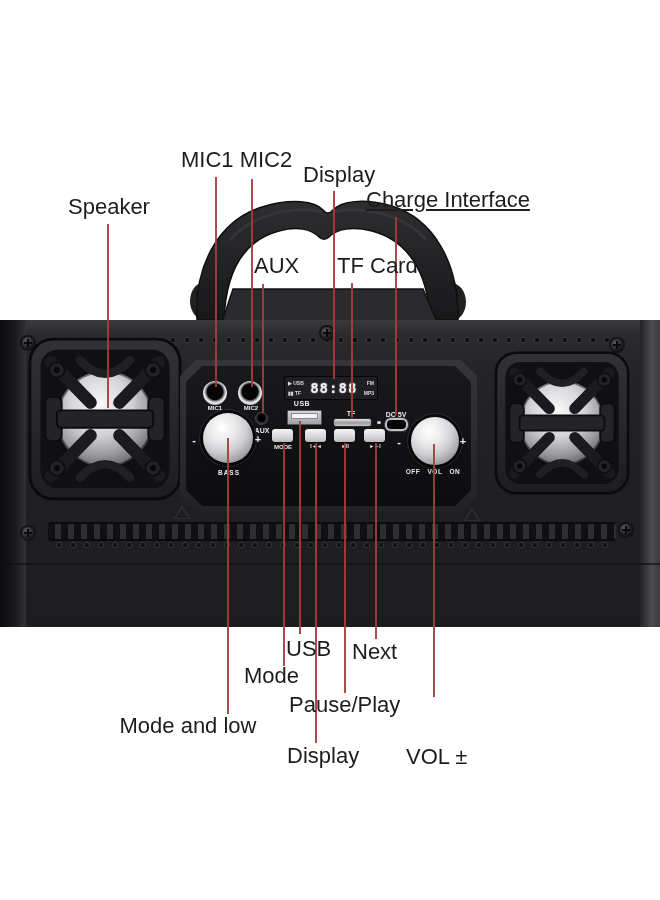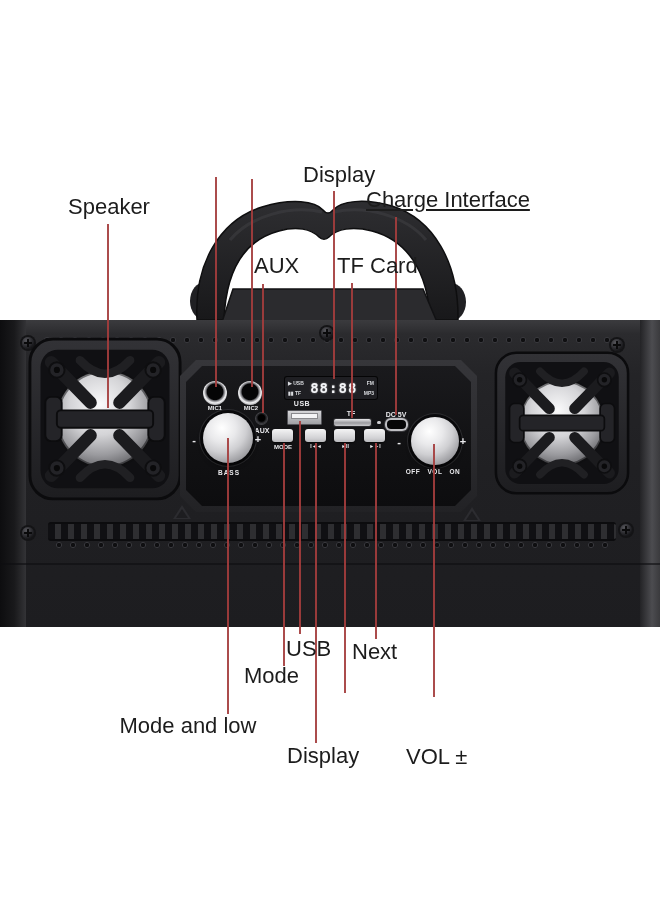--- a/index.html
+++ b/index.html
@@ -230,26 +230,28 @@
   <div class="cl" style="left:351px;top:283px;height:135px;"></div>
   <div class="cl" style="left:227px;top:438px;height:276px;"></div>
   <div class="cl" style="left:283px;top:443px;height:223px;"></div>
   <div class="cl" style="left:299px;top:421px;height:213px;"></div>
   <div class="cl" style="left:315px;top:443px;height:300px;"></div>
   <div class="cl" style="left:344px;top:443px;height:250px;"></div>
   <div class="cl" style="left:375px;top:443px;height:196px;"></div>
   <div class="cl" style="left:433px;top:444px;height:253px;"></div>
 
   <div class="lbl" style="left:68px;top:195px;">Speaker</div>
+  <div class="lbl" style="left:181px;top:148px;">MIC1 MIC2</div>
   <div class="lbl" style="left:303px;top:163px;">Display</div>
   <div class="lbl" style="left:366px;top:188px;text-decoration:underline;">Charge Interface</div>
   <div class="lbl" style="left:254px;top:254px;">AUX</div>
   <div class="lbl" style="left:337px;top:254px;">TF Card</div>
   <div class="lbl" style="left:286px;top:637px;">USB</div>
   <div class="lbl" style="left:352px;top:640px;">Next</div>
   <div class="lbl" style="left:244px;top:664px;">Mode</div>
+  <div class="lbl" style="left:289px;top:693px;">Pause/Play</div>
   <div class="lbl" style="left:406px;top:745px;">VOL ±</div>
   <div class="lbl lbl-center" style="left:98px;top:714px;width:180px;">
     <span>Mode and low</span><br>
   </div>
   <div class="lbl" style="left:287px;top:744px;">Display</div>
 
 </div>
 
 </body></html>

